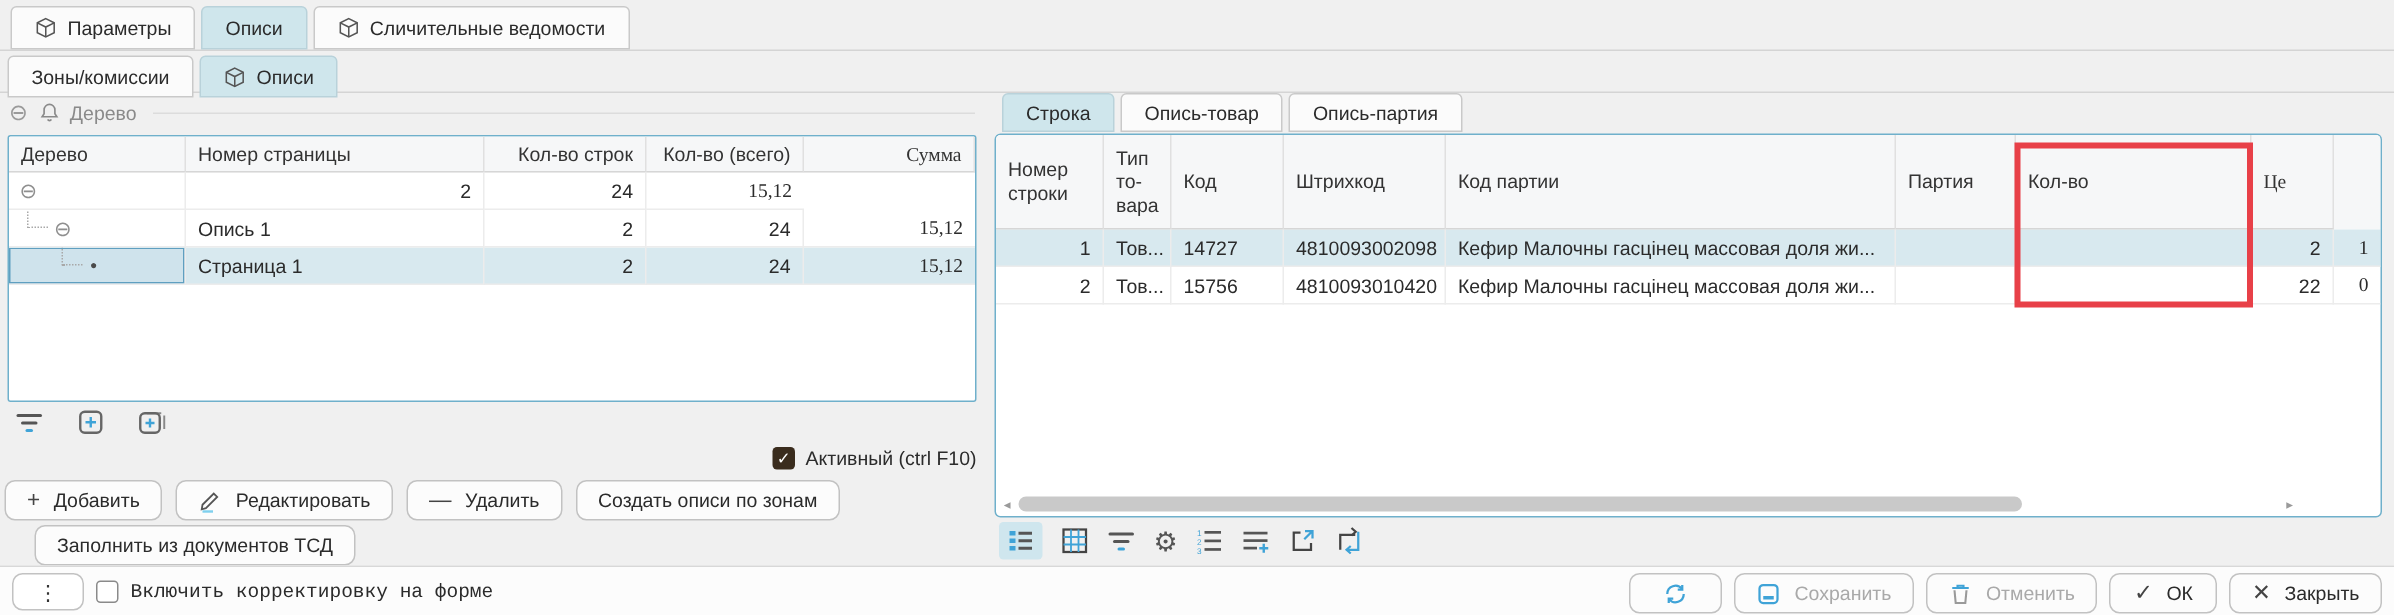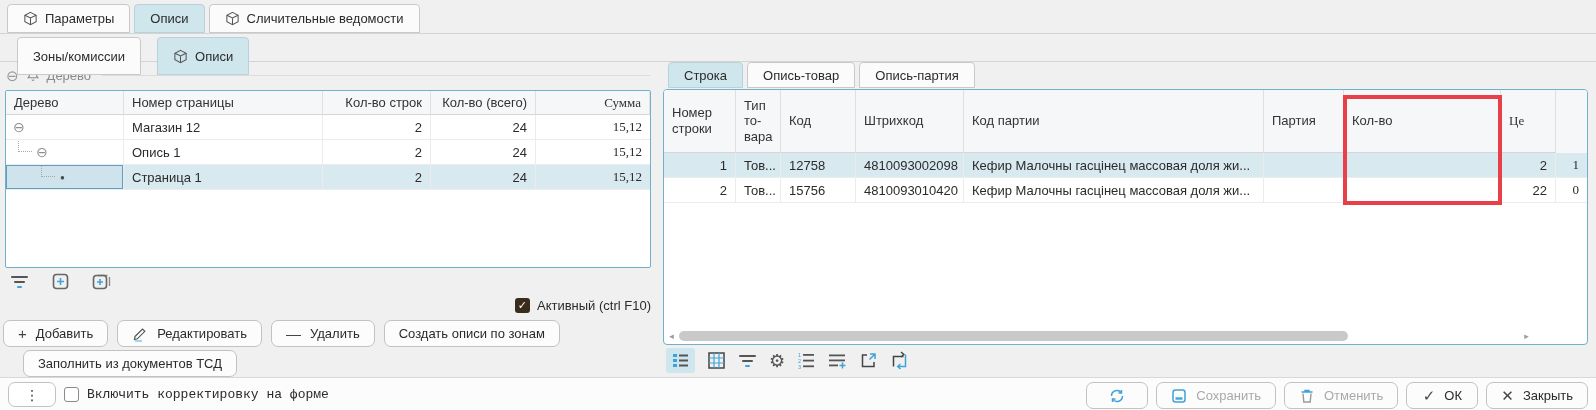--- a/index.html
+++ b/index.html
@@ -14,21 +14,21 @@
   .tabs-main { left:7px; top:4px; }
   .tabs-sub  { left:5px; top:37px; }
   .strip-line { position:absolute; left:0; width:1596px; height:1px; background:#d4d4d4; z-index:1;}
   .line1 { top:33px; } .line2 { top:61px; }
   .tab {
     display:inline-flex; align-items:center; gap:7px;
     height:29px; padding:0 15px;
     background:#fbfbfb; border:1px solid #c9c9c9; border-radius:4px 4px 0 0;
     color:#2b2b2b; white-space:nowrap; cursor:default;
   }
-  .tabs-sub .tab { height:38px;margin-left:12px; }
+  .tabs-sub .tab { height:28px; }
   .tab.active { background:#cfe6ec; border-color:#b9d2da; }
   .cube { width:15px; height:15px; flex:0 0 auto; }
   
   .group-head {
     position:absolute; left:6px; top:66px; width:644px; height:18px;
     display:flex; align-items:center; gap:7px; color:#8a8a8a;
   }
   .group-head .rule { flex:1; border-top:1px solid #dcdcdc; margin-left:4px; }
   .circle-minus { font-size:15px; color:#9a9a9a; line-height:1; }
   .bell { width:14px; height:14px; }
@@ -164,21 +164,20 @@
     <div class="cell">Дерево</div>
     <div class="cell">Номер страницы</div>
     <div class="cell num">Кол-во строк</div>
     <div class="cell num">Кол-во (всего)</div>
     <div class="cell num">Сумма</div>
   </div>
   <div class="lrow">
     <div class="cell tree-cell">
       <span class="tree-icon ti-0">⊖</span>
     </div>
-    <div class="cell">Магазин 12</div>
     <div class="cell num">2</div>
     <div class="cell num">24</div>
     <div class="cell num">15,12</div>
   </div>
   <div class="lrow">
     <div class="cell tree-cell">
       <span class="conn conn-1"></span>
       <span class="tree-icon ti-1">⊖</span>
     </div>
     <div class="cell">Опись 1</div>
@@ -265,21 +264,21 @@
     <div class="cell">Код</div>
     <div class="cell">Штрихкод</div>
     <div class="cell">Код партии</div>
     <div class="cell">Партия</div>
     <div class="cell">Кол-во</div>
     <div class="cell">Це</div>
   </div>
   <div class="rrow body selected">
     <div class="cell num">1</div>
     <div class="cell">Тов...</div>
-    <div class="cell">12758</div>
+    <div class="cell">14727</div>
     <div class="cell">4810093002098</div>
     <div class="cell">Кефир Малочны гасцінец массовая доля жи...</div>
     <div class="cell"></div>
     <div class="cell"></div>
     <div class="cell num">2</div>
     <div class="cell num">1</div>
   </div>
   <div class="rrow body">
     <div class="cell num">2</div>
     <div class="cell">Тов...</div>

